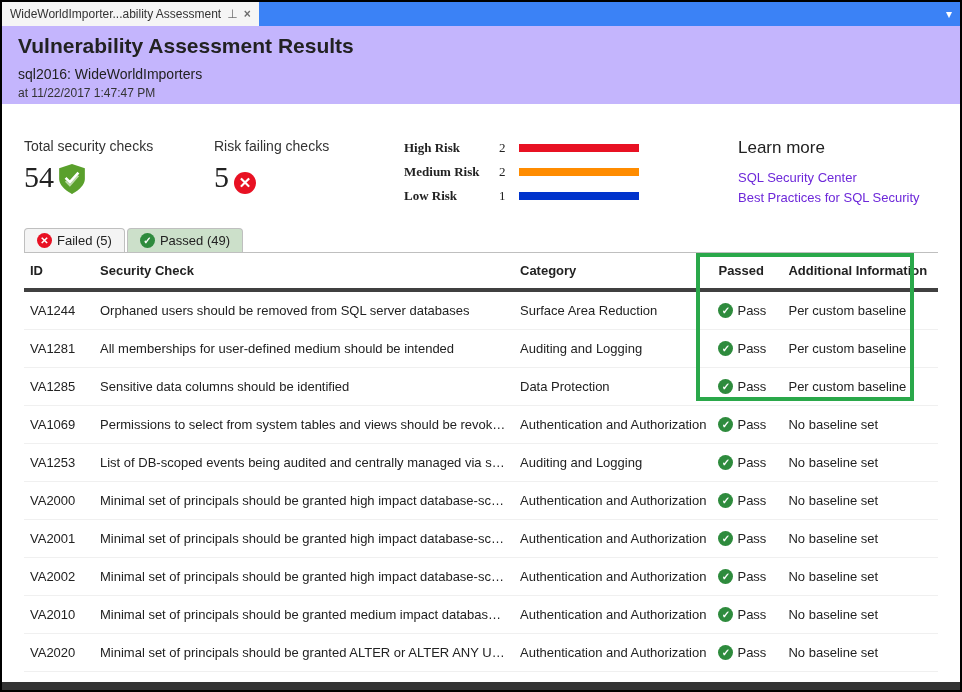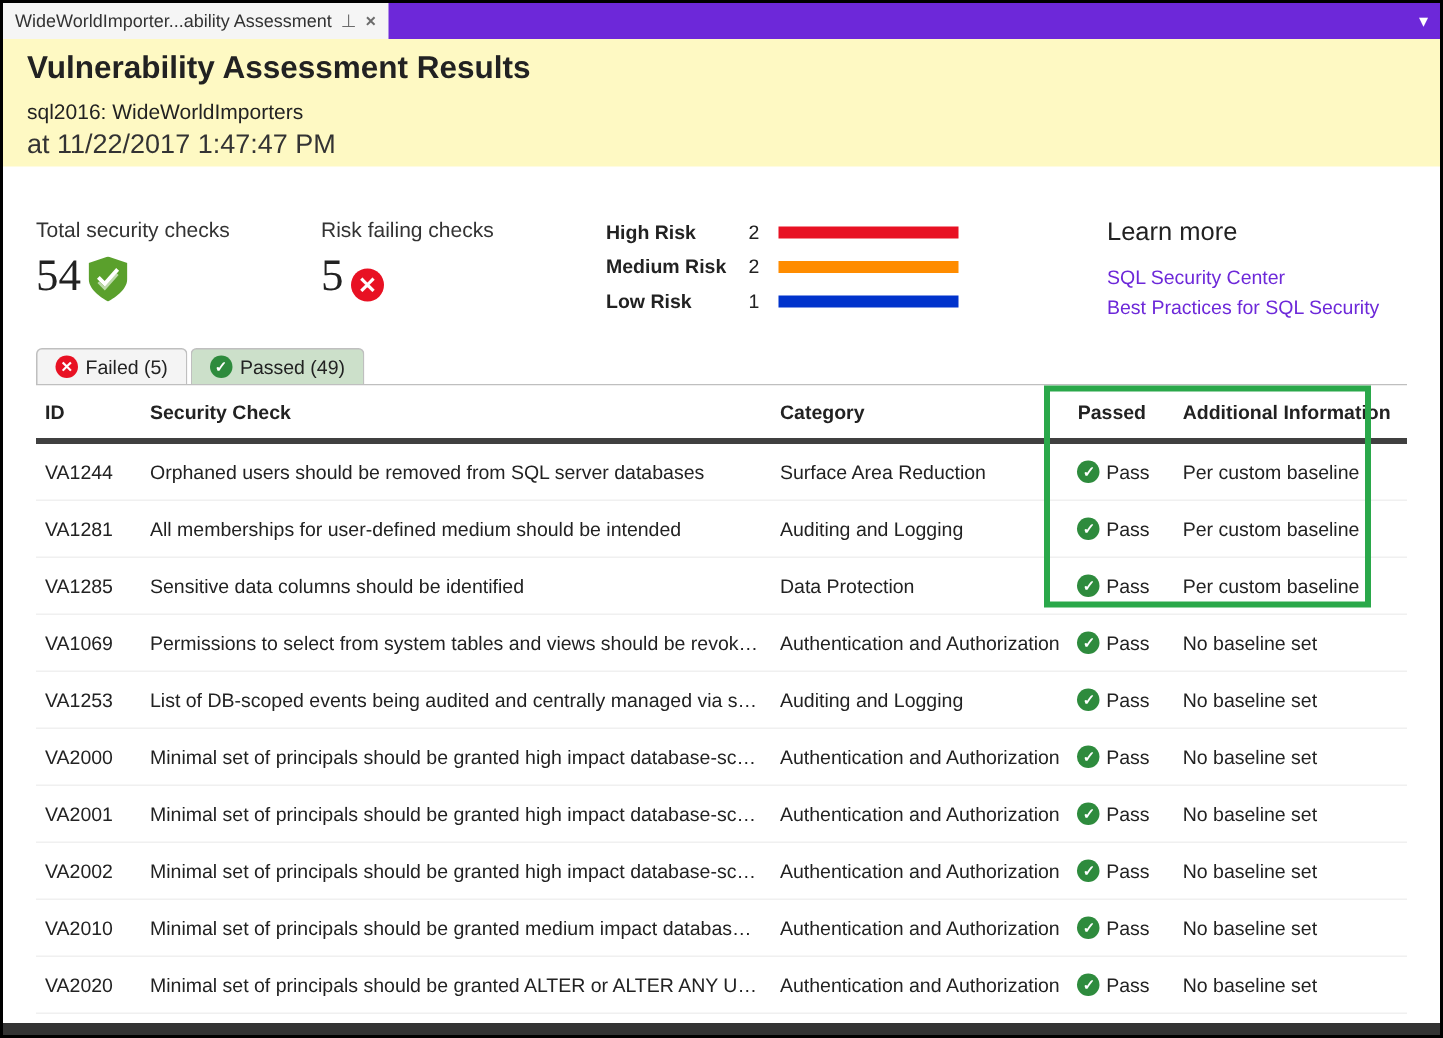--- a/index.html
+++ b/index.html
@@ -1,42 +1,42 @@
 <!DOCTYPE html>
 <html><head>
 <meta charset="utf-8">
 <style>
   * { box-sizing: border-box; margin: 0; padding: 0; }
   body { font-family: "Segoe UI", Arial, sans-serif; font-size: 13px; color: #222; background: #fff; }
   .window { width: 962px; height: 692px; border: 2px solid #000; position: relative; overflow: hidden; }
 
   
-  .titlebar { height: 24px; background: #6d28d9; display: flex; align-items: stretch; color: #ccc; font-size: 12px; }
+  .titlebar { height: 24px; background: #3b82f6; display: flex; align-items: stretch; color: #ccc; font-size: 12px; }
   .titletab { background: #f5f5f5; color: #333; display: flex; align-items: center; padding: 0 8px; gap: 6px; }
   .titletab .pin, .titletab .close { cursor: pointer; opacity: .7; }
   .titletab .close { font-weight: bold; }
   .titlebar-right { margin-left: auto; display: flex; align-items: center; padding-right: 8px; color: #fff; }
 
   
-  .header { background: #fef9c3; padding: 8px 16px 4px 16px; }
+  .header { background: #c4b5fd; padding: 8px 16px 4px 16px; }
   .header h1 { font-size: 21px; font-weight: 700; margin-bottom: 8px; }
   .subline { font-size: 14px; margin-bottom: 4px; }
-  .timestamp { font-size: 18px; color: #333; }
+  .timestamp { font-size: 12px; color: #333; }
 
   
   .summary { display: flex; padding: 34px 22px 14px 22px; gap: 30px; }
   .metric { min-width: 160px; }
   .metric-label { font-size: 14px; color: #333; margin-bottom: 6px; }
   .metric-value { font-size: 30px; font-weight: 400; display: flex; align-items: flex-end; gap: 5px; font-family: Liberation Serif, serif; }
   .shield { width: 26px; height: 30px; }
   .failicon { width: 22px; height: 22px; border-radius: 50%; background: #e81123; display: inline-flex; align-items: center; justify-content: center; color: #fff; font-weight: bold; font-size: 15px; }
   .passicon-sm { width: 15px; height: 15px; border-radius: 50%; background: #2e8b3d; display: inline-flex; align-items: center; justify-content: center; color: #fff; font-size: 10px; font-weight: bold; }
   .failicon-sm { width: 15px; height: 15px; border-radius: 50%; background: #e81123; display: inline-flex; align-items: center; justify-content: center; color: #fff; font-size: 10px; font-weight: bold; }
 
-  .risks { min-width: 230px; padding-top: 2px; }
+  .risks { min-width: 230px; padding-top: 2px; font-family: Liberation Serif, serif; }
   .riskrow { display: flex; align-items: center; gap: 10px; font-size: 13px; margin-bottom: 8px; }
   .riskrow .rname { width: 85px; font-weight: 600; }
   .riskrow .rcount { width: 10px; }
   .riskbar { height: 8px; flex: 0 0 120px; }
   .bar-high { background: #e81123; }
   .bar-med  { background: #ff8c00; }
   .bar-low  { background: #0033cc; width: 40px !important; }
 
   .learn { margin-left: auto; min-width: 200px; }
   .learn h3 { font-size: 17px; font-weight: 400; margin-bottom: 10px; }

